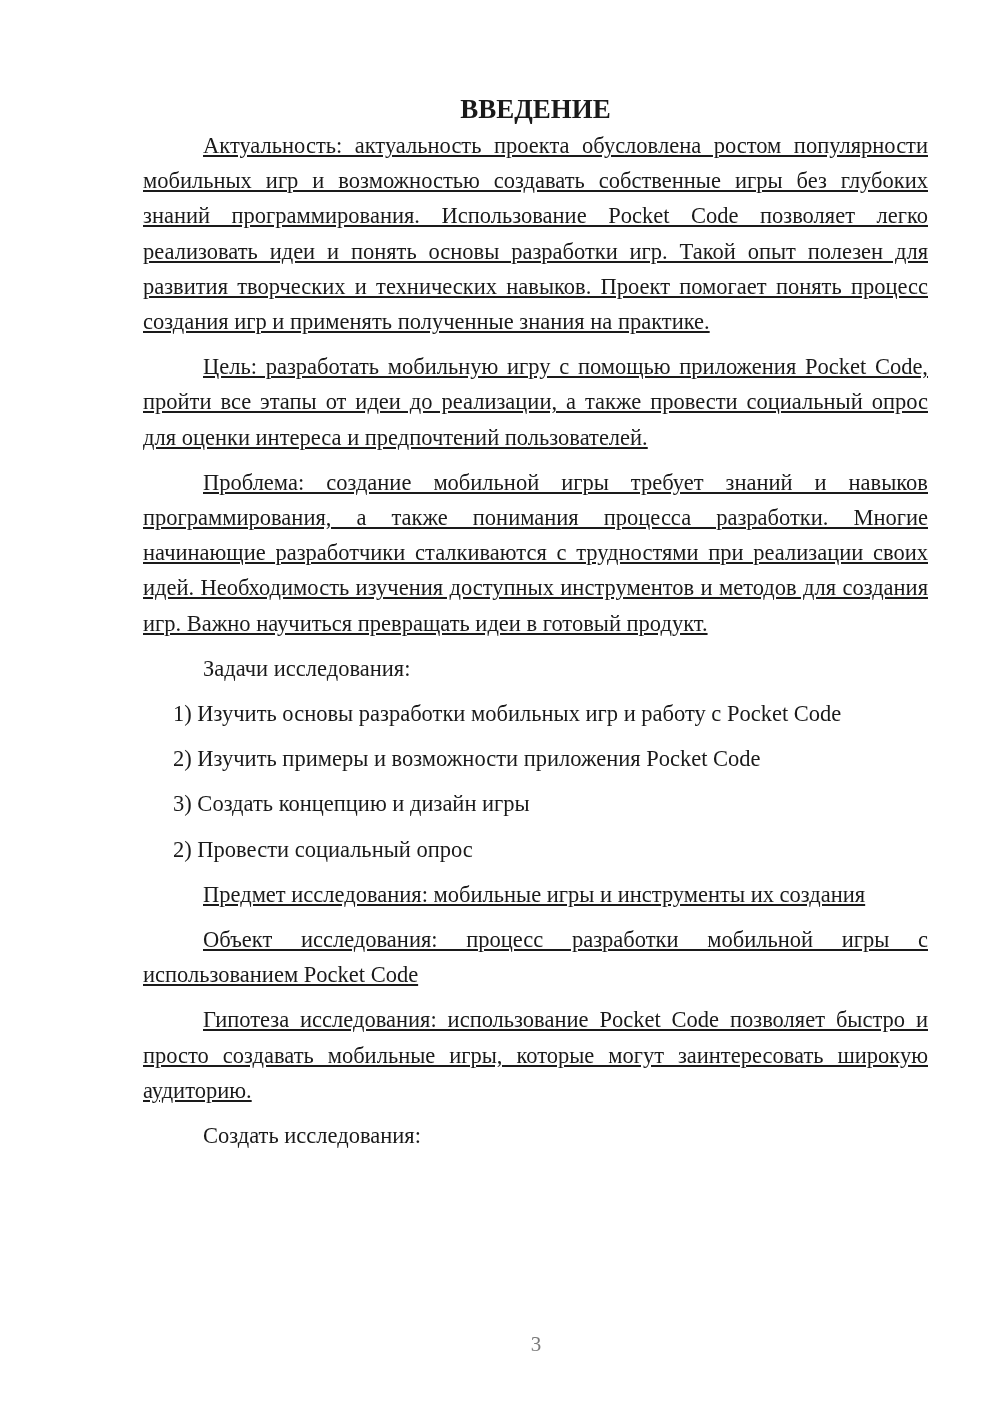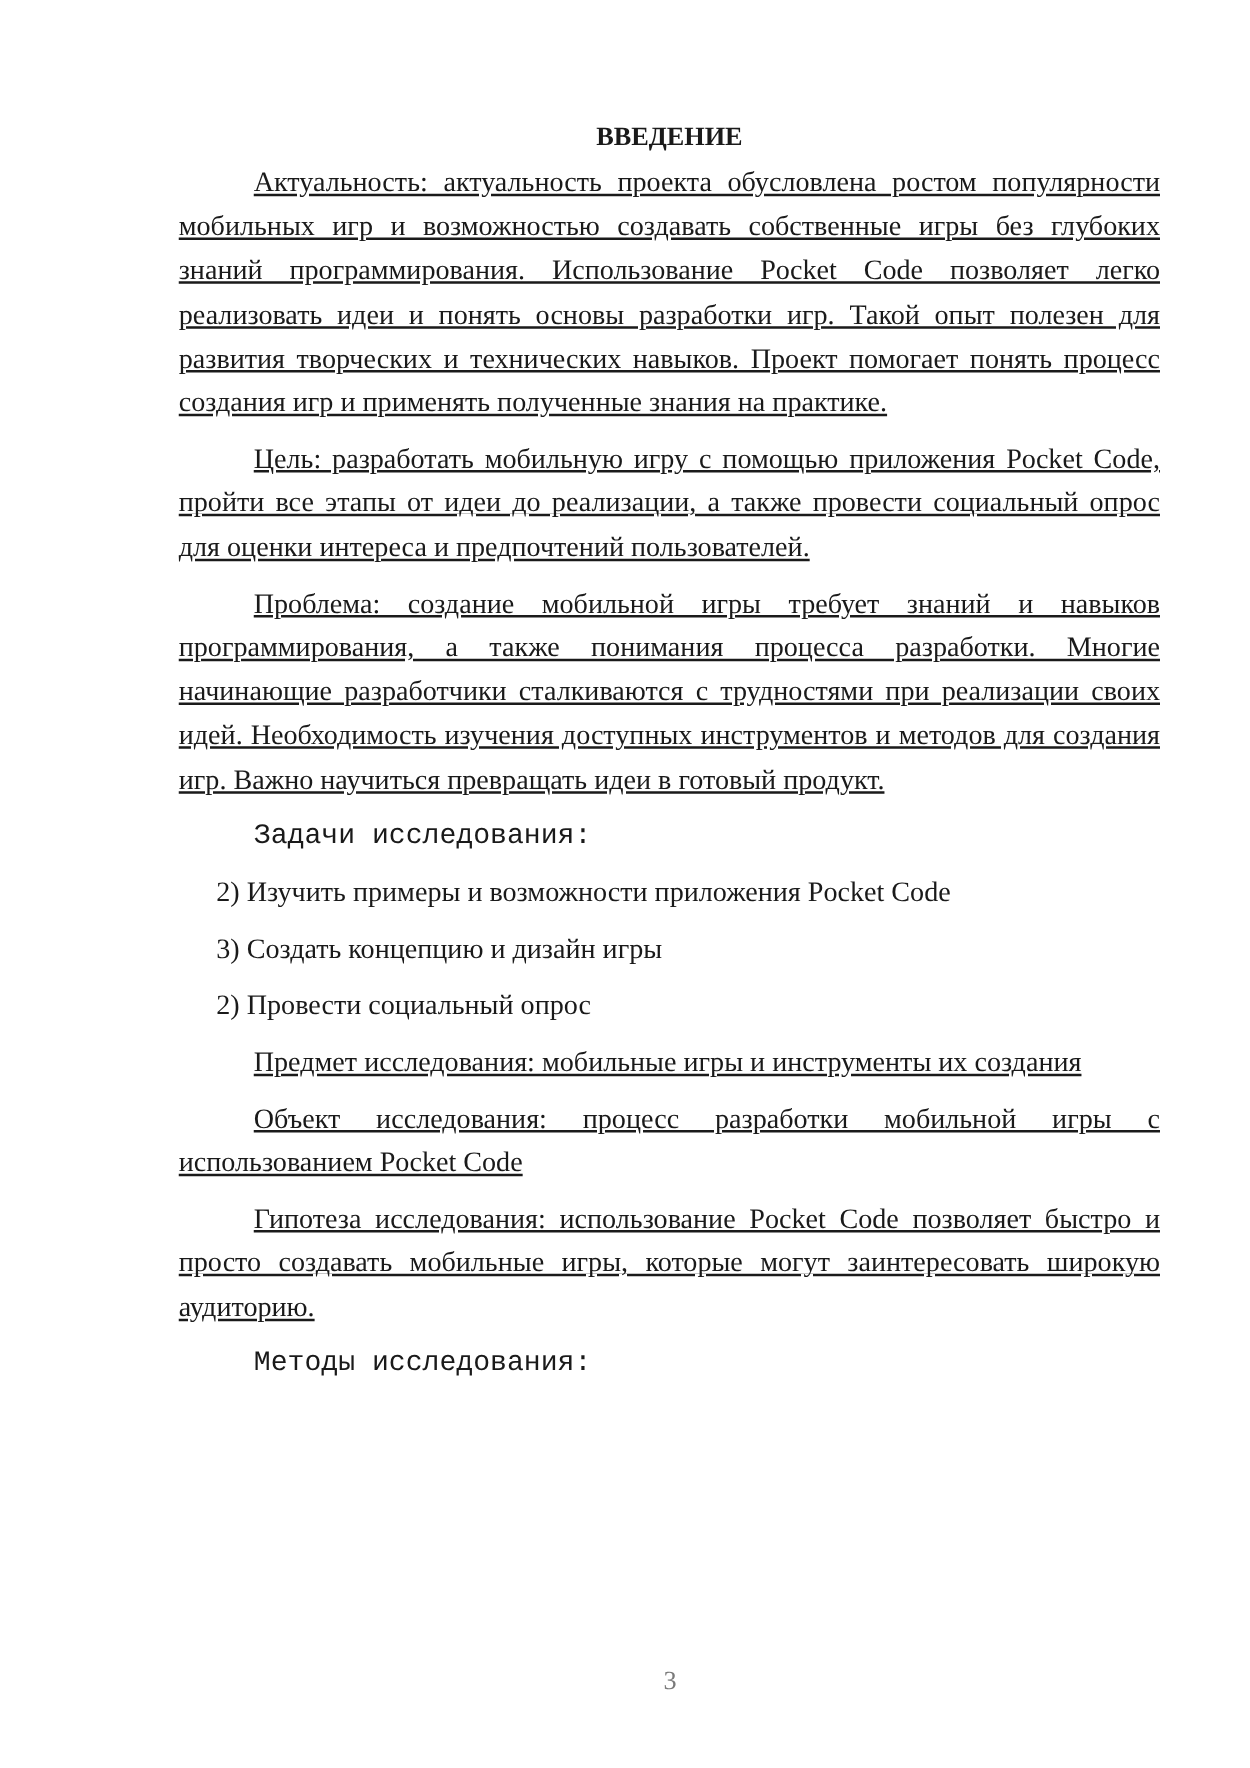--- a/index.html
+++ b/index.html
@@ -7,50 +7,51 @@
     width: 1000px; height: 1414px; position: relative; overflow: hidden;
     font-family: "Liberation Serif", "DejaVu Serif", serif;
     color: #1a1a1a;
   }
   .page {
     position: absolute; left: 143px; top: 92px; width: 785px;
     font-size: 22.5px; line-height: 35.2px;
   }
   .title {
     text-align: center; font-weight: bold; margin: 0 0 1px 0;
-    font-size: 21px; line-height: 35px;
+    font-size: 27px; line-height: 35px;
   }
   .para {
     text-align: justify; text-indent: 60px; margin: 0 0 10px 0;
     text-align-last: left;
     text-decoration: underline;
   }
-  .plain { text-indent: 60px; margin: 0 0 10px 0; font-family: Liberation Mono, monospace; }
+  .plain { text-indent: 60px; margin: 0 0 10px 0; }
   .list-item { padding-left: 30px; margin: 0 0 10px 0; text-indent: 0; }
   .page-number {
     position: absolute; left: 0; width: 1072px; top: 1332px;
     text-align: center; font-size: 21px; color: #7a7a7a;
   }
 </style>
 </head>
 <body>
 
 <div class="page">
   <div class="title">ВВЕДЕНИЕ</div>
 
   <p class="para">Актуальность: актуальность проекта обусловлена ростом популярности мобильных игр и возможностью создавать собственные игры без глубоких знаний программирования. Использование Pocket Code позволяет легко реализовать идеи и понять основы разработки игр. Такой опыт полезен для развития творческих и технических навыков. Проект помогает понять процесс создания игр и применять полученные знания на практике.</p>
   <p class="para">Цель: разработать мобильную игру с помощью приложения Pocket Code, пройти все этапы от идеи до реализации, а также провести социальный опрос для оценки интереса и предпочтений пользователей.</p>
   <p class="para">Проблема: создание мобильной игры требует знаний и навыков программирования, а также понимания процесса разработки. Многие начинающие разработчики сталкиваются с трудностями при реализации своих идей. Необходимость изучения доступных инструментов и методов для создания игр. Важно научиться превращать идеи в готовый продукт.</p>
   <p class="plain">Задачи исследования:</p>
 
   <div>
+    <p class="list-item">1) Изучить основы разработки мобильных игр и работу с Pocket Code</p>
     <p class="list-item">2) Изучить примеры и возможности приложения Pocket Code</p>
     <p class="list-item">3) Создать концепцию и дизайн игры</p>
     <p class="list-item">2) Провести социальный опрос</p>
   </div>
 
   <p class="para">Предмет исследования: мобильные игры и инструменты их создания</p>
   <p class="para">Объект исследования: процесс разработки мобильной игры с использованием Pocket Code</p>
   <p class="para">Гипотеза исследования: использование Pocket Code позволяет быстро и просто создавать мобильные игры, которые могут заинтересовать широкую аудиторию.</p>
-  <p class="plain">Методы исследования:</p>
+  <p class="plain">Создать исследования:</p>
 </div>
 
 <div class="page-number">3</div>
 
 </body></html>

